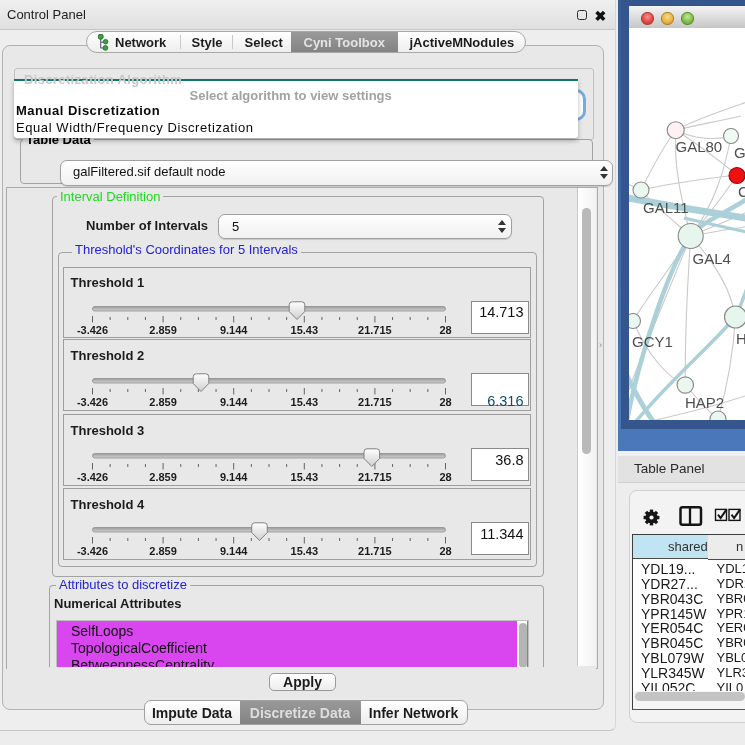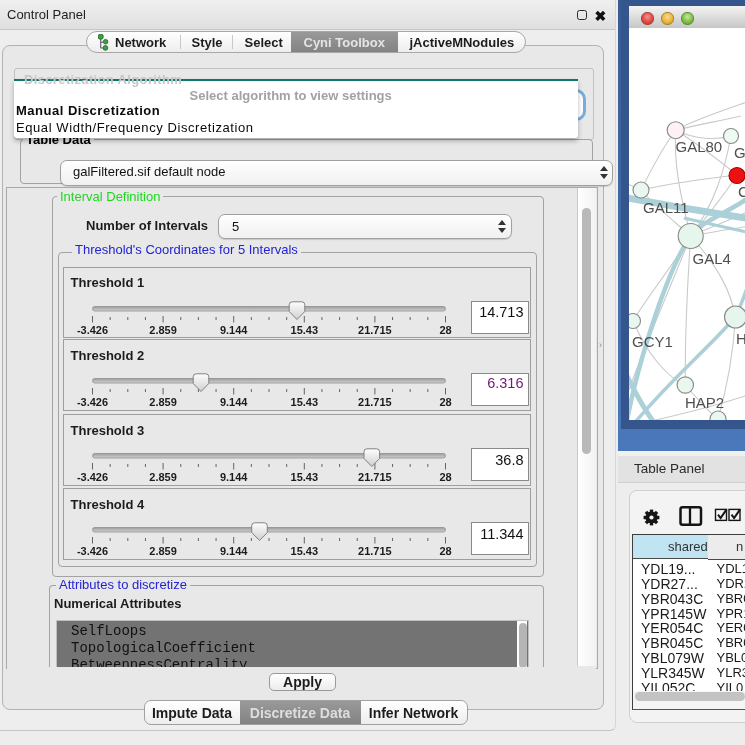--- a/index.html
+++ b/index.html
@@ -165,21 +165,21 @@
           <g font-size="11" font-weight="bold" fill="#1c1c1c" text-anchor="middle" font-family="Liberation Sans">
             <text x="28.5" y="37.5">-3.426</text>
             <text x="99.1" y="37.5">2.859</text>
             <text x="169.7" y="37.5">9.144</text>
             <text x="240.3" y="37.5">15.43</text>
             <text x="310.9" y="37.5">21.715</text>
             <text x="381.5" y="37.5">28</text>
           </g>
         </svg>
         <div class="abs" style="left:407px;top:33px;width:56px;height:31px;background:#fff;border:1px solid #8a8a8a;">
-          <div class="abs" style="right:4px;top:1px;font-size:14.5px;color:#701a75;">6.316</div>
+          <div class="abs" style="right:4px;top:19px;font-size:14.5px;color:#0c4a6e;">6.316</div>
         </div>
       </div>
       <div class="abs" style="left:62.5px;top:414px;width:466px;height:69.5px;border:1px solid #9e9e9e;">
         <div class="abs b13" style="left:7px;top:7.5px;">Threshold 3</div>
         <svg class="abs" style="left:0;top:28px;" width="440" height="42">
           <rect x="28.5" y="10.5" width="353" height="4.5" rx="2.2" fill="url(#gg2)" stroke="#8f8f8f" stroke-width="0.8"></rect>
           <defs>
             <linearGradient id="gg2" x1="0" y1="0" x2="0" y2="1">
               <stop offset="0" stop-color="#9b9b9b"></stop>
               <stop offset="1" stop-color="#d2d2d2"></stop>
@@ -275,21 +275,21 @@
         </svg>
         <div class="abs" style="left:407px;top:33px;width:56px;height:31px;background:#fff;border:1px solid #8a8a8a;">
           <div class="abs" style="right:4px;top:2.5px;font-size:14.5px;color:#111;">11.344</div>
         </div>
       </div>
     </div>
 
   <div class="grp" style="left:48.5px;top:585px;width:493px;height:100px;border-bottom:none;"></div>
   <div class="gtitle" style="left:56px;top:578px;color:#2323d3;">Attributes to discretize</div>
   <div class="abs b13" style="left:54px;top:596px;">Numerical Attributes</div>
-  <div class="abs" style="left:56px;top:620px;width:471px;height:47px;background:#737373;border:1px solid #c0c0c0;overflow:hidden;font-family:Liberation Mono, monospace;">
+  <div class="abs" style="left:56px;top:620px;width:471px;height:47px;background:#d946ef;border:1px solid #c0c0c0;overflow:hidden;">
     <div style="font-size:14px;color:#111;padding:2px 0 0 14px;line-height:17px;">SelfLoops<br>TopologicalCoefficient<br>BetweennessCentrality</div>
     <div class="abs" style="right:1px;top:0;width:10px;height:47px;background:#fff;"></div>
     <div class="abs" style="right:1.5px;top:2px;width:8px;height:45px;background:#b5b5b5;border-radius:4px;"></div>
   </div>
 
   <div class="abs" style="left:7px;top:667px;width:589px;height:40px;background:#e8e8e8;"></div>
 
   <div class="abs" style="left:269px;top:672.5px;width:65px;height:16px;background:linear-gradient(#ffffff,#ececec);border:1px solid #9a9a9a;border-radius:5px;text-align:center;font-size:14px;font-weight:bold;color:#1c1c1c;line-height:16px;">Apply</div>
 
   <div class="abs" style="left:143.5px;top:700px;width:322px;height:23px;border:1px solid #a0a0a0;border-radius:7px;background:linear-gradient(#ffffff,#ededed);overflow:hidden;">

